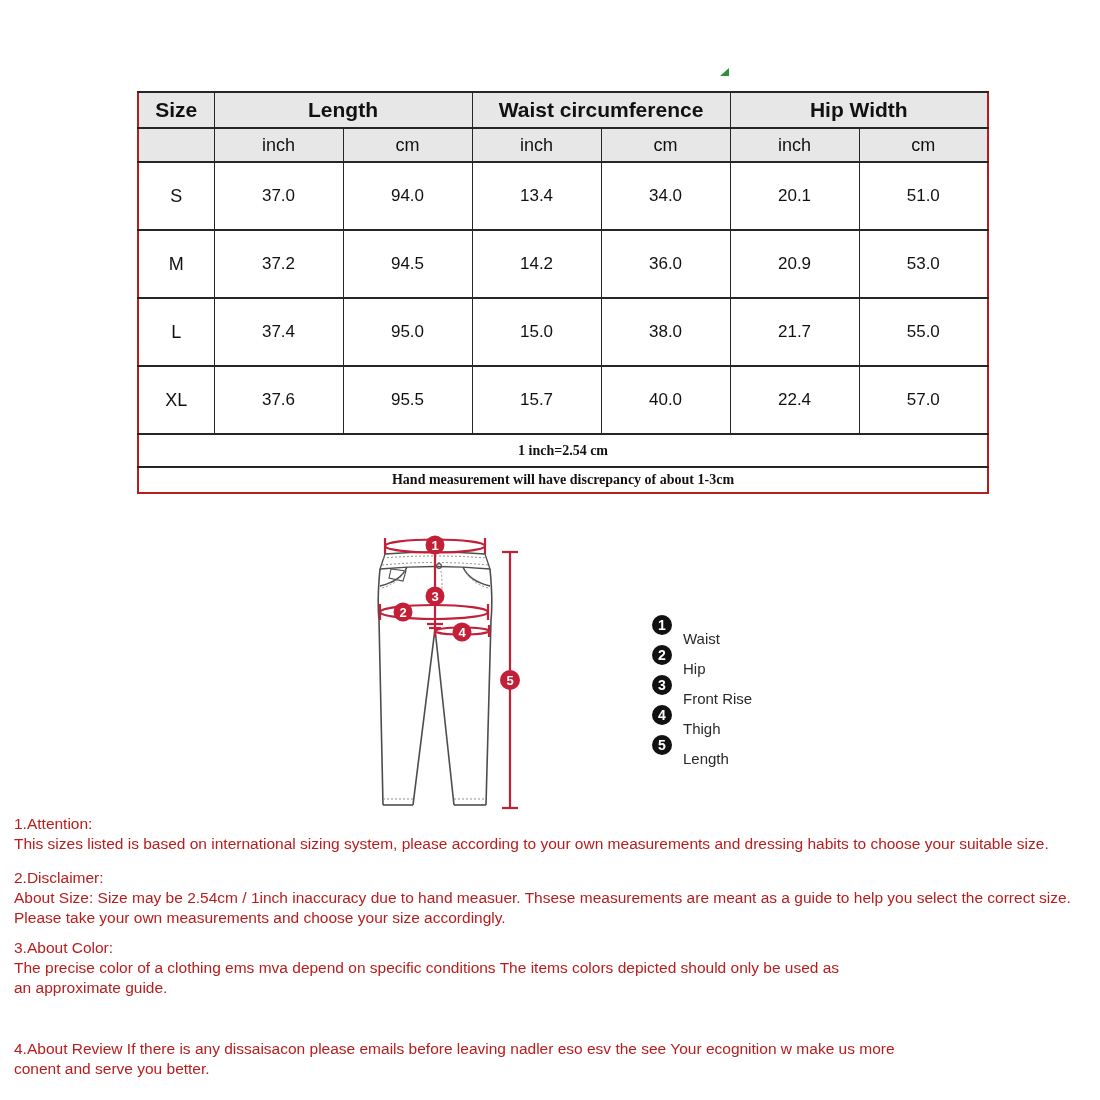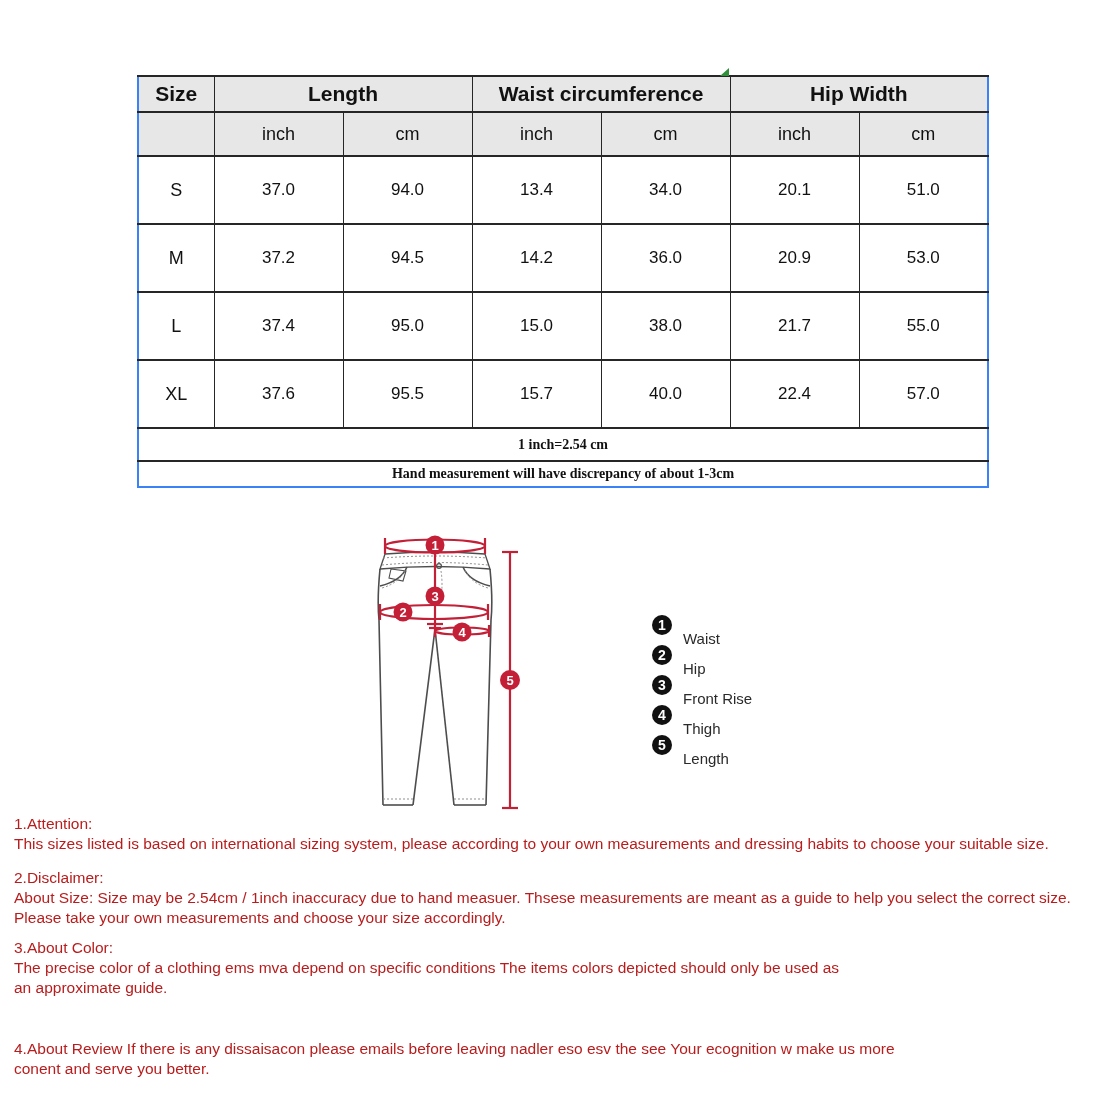--- a/index.html
+++ b/index.html
@@ -4,28 +4,28 @@
 <style>
   html,body{margin:0;padding:0;}
   body{
     width:1100px;height:1100px;position:relative;background:#ffffff;
     font-family:"Liberation Sans", sans-serif;color:#151515;overflow:hidden;
   }
 
   
   .size-table-wrap{position:absolute;left:137px;top:75px;}
   table.size-table{border-collapse:collapse;table-layout:fixed;width:850px;
-    border:2px solid #3b82f6;background:#d946ef;}
+    border:2px solid #b91c1c;background:#d946ef;margin-top:16px;}
   table.size-table td,table.size-table th{
     border-left:1px solid #262626;border-top:2px solid #262626;
     text-align:center;vertical-align:middle;padding:0;overflow:hidden;
   }
   tr.hdr-main{height:36px;}
   tr.hdr-main th{background:#e7e7e7;font-size:21px;font-weight:bold;color:#111;}
-  tr.hdr-units{height:44px;}
+  tr.hdr-units{height:34px;}
   tr.hdr-units td{background:#e7e7e7;font-size:18px;font-weight:normal;color:#111;}
   tr.data-row{height:68px;}
   tr.data-row td{font-size:17px;color:#111;background:#fff;}
   tr.data-row td.size-cell{font-size:18px;}
   tr.footnote-row td{font-family:Liberation Serif, serif;font-weight:bold;
     font-size:14px;color:#111;background:#fff;}
   tr.footnote-row.fn1{height:33px;}
   tr.footnote-row.fn2{height:26px;}
 
   .cell-flag{position:absolute;left:720px;top:68px;width:0;height:0;

